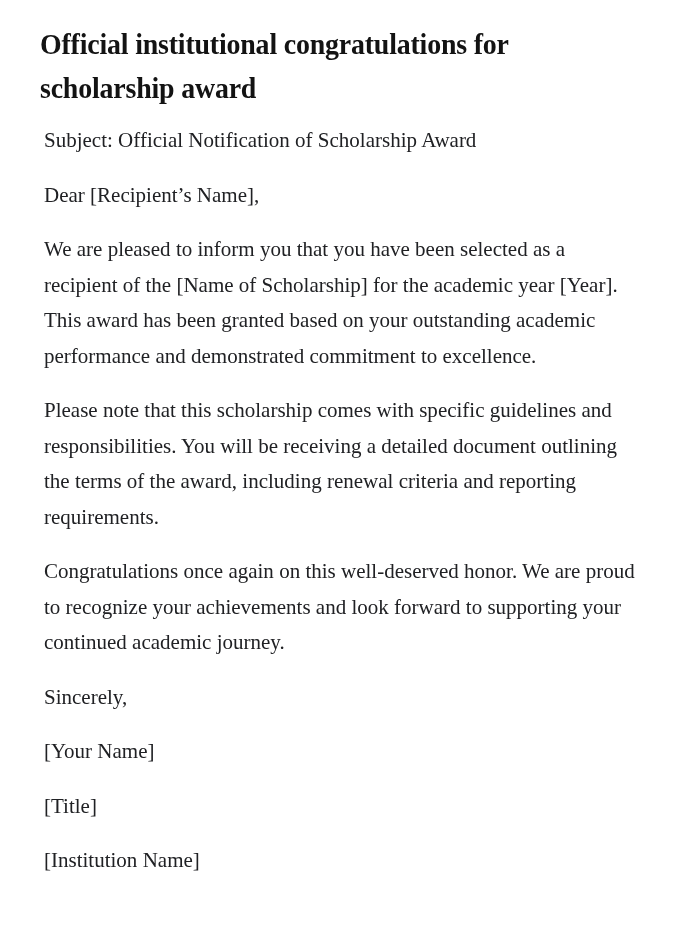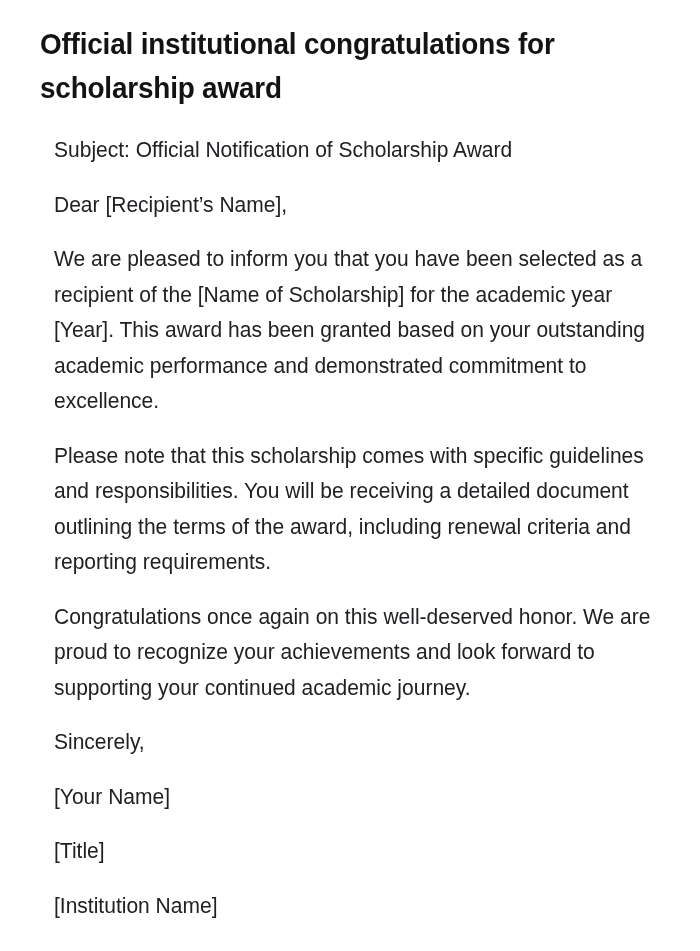--- a/index.html
+++ b/index.html
@@ -13,39 +13,40 @@
     overflow: hidden;
     font-family: "Liberation Sans", "DejaVu Sans", sans-serif;
     -webkit-font-smoothing: antialiased;
   }
   .page {
     box-sizing: border-box;
     width: 680px;
     min-height: 951px;
     background: #ffffff;
     padding: 0 60px 0 40px;
+    font-family: Liberation Serif, serif;
   }
   .article {
     width: 600px;
   }
   .article-title {
     margin: 0;
     padding-top: 22px;
     font-size: 30px;
     line-height: 44px;
     font-weight: 700;
     letter-spacing: -0.2px;
     color: #131313;
     font-stretch: condensed;
     transform: scaleX(0.93);
     transform-origin: left top;
     width: 645px;
   }
   .body-copy {
-    margin: 14px;
+    margin: 4px;
     padding-top: 8px;
   }
   .para {
     margin: 0 0 19px 0;
     font-size: 22px;
     line-height: 35.5px;
     font-weight: 400;
     color: #202124;
     letter-spacing: 0px;
     transform: scaleX(0.955);

